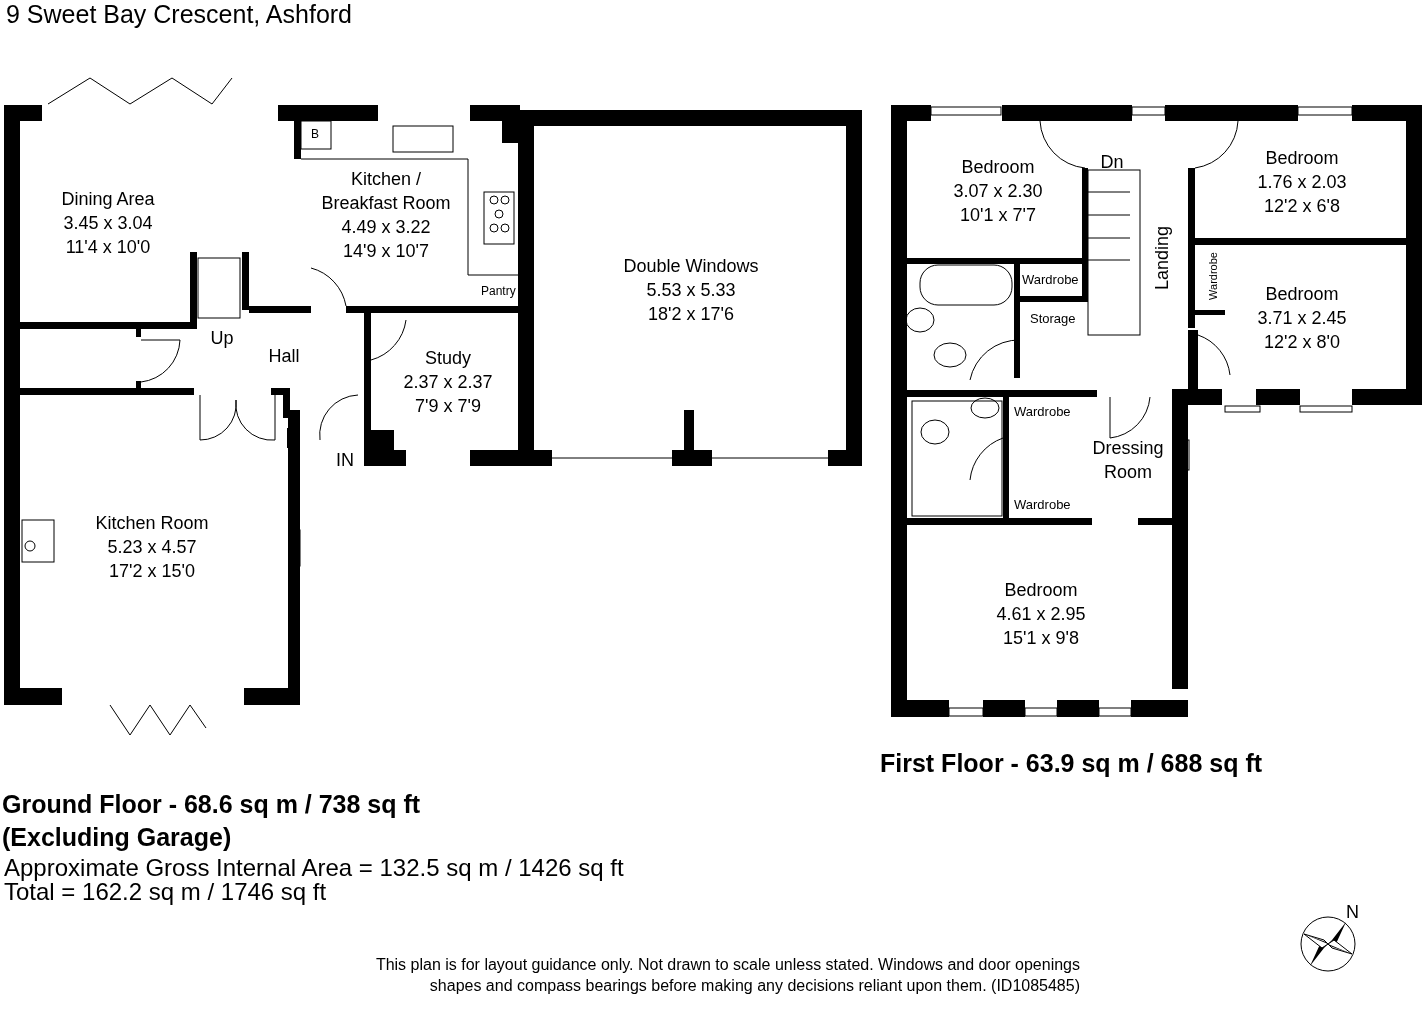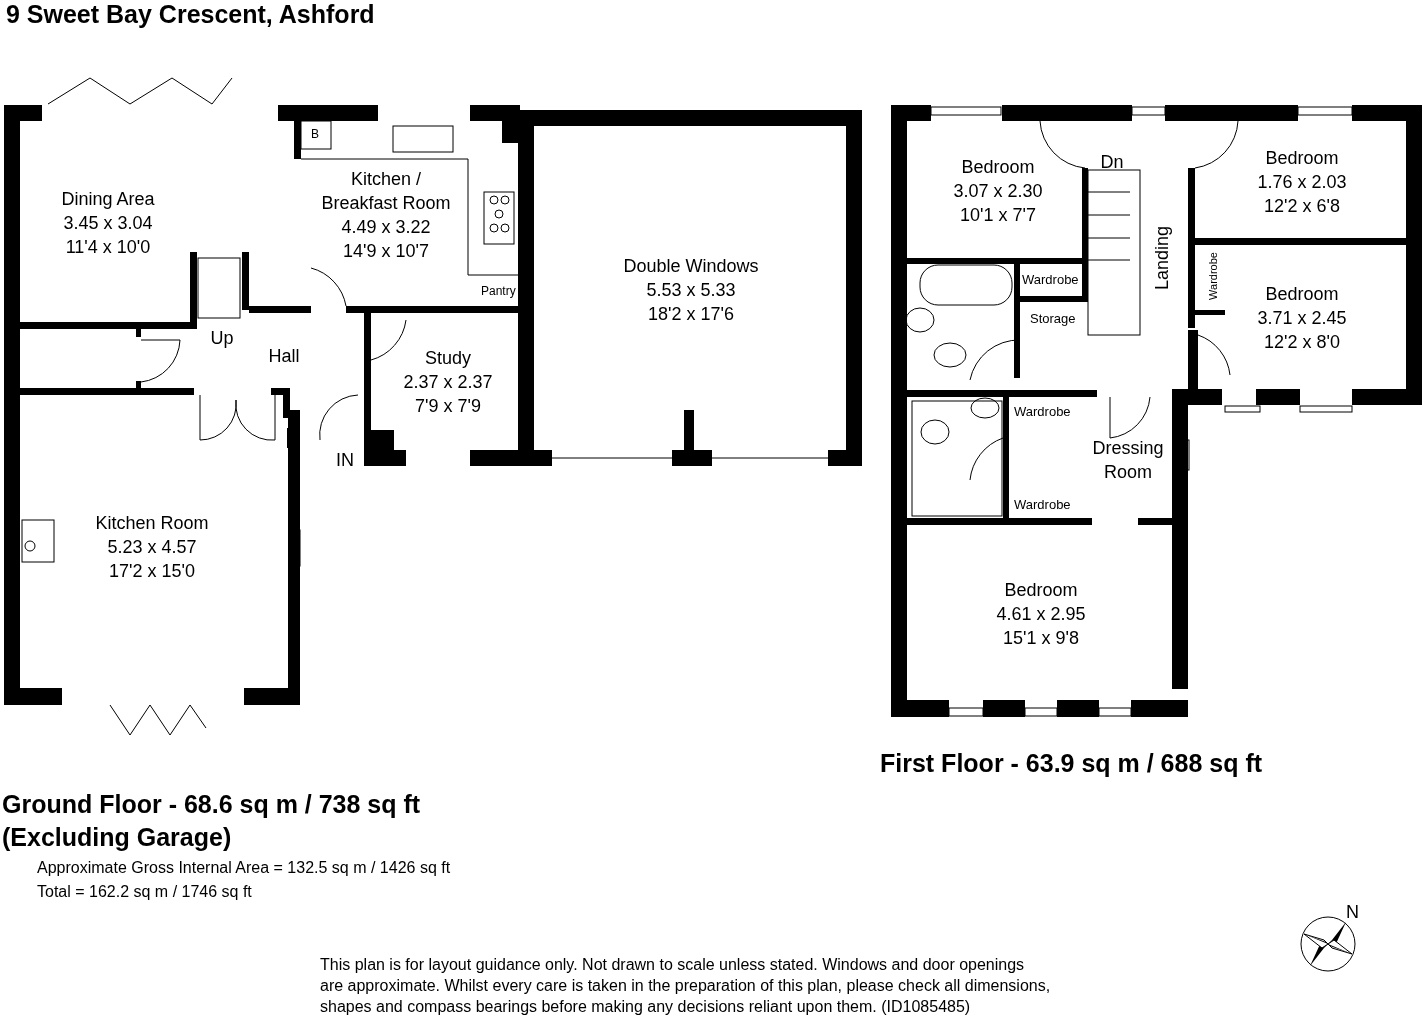--- a/index.html
+++ b/index.html
@@ -1,24 +1,24 @@
 <!DOCTYPE html>
 <html><head>
 <meta charset="utf-8">
 <style>
   html,body{margin:0;padding:0;background:#fff;}
   body{width:1428px;height:1017px;position:relative;overflow:hidden;font-family:"Liberation Sans",sans-serif;color:#000;}
-  .title{position:absolute;left:6px;top:0px;font-size:25px;font-weight:bold;}
+  .title{position:absolute;left:6px;top:0px;font-size:25px;font-weight:normal;}
   svg.plan{position:absolute;left:0;top:0;}
   .lbl{position:absolute;text-align:center;font-size:18px;line-height:24px;transform:translateX(-50%);white-space:nowrap;}
   .sm{position:absolute;font-size:13px;white-space:nowrap;}
   .xs{position:absolute;font-size:12px;white-space:nowrap;}
   .floor{position:absolute;font-size:25px;font-weight:bold;line-height:33px;}
-  .areas{position:absolute;left:4px;top:856px;font-size:16px;line-height:24px;margin-left:33px;}
-  .disc{position:absolute;left:320px;top:954px;width:760px;text-align:left;font-size:16px;line-height:21px;}
+  .areas{position:absolute;left:4px;top:856px;font-size:24px;line-height:24px;}
+  .disc{position:absolute;left:320px;top:954px;width:760px;text-align:right;font-size:16px;line-height:21px;}
   .compass{position:absolute;left:1298px;top:904px;}
 </style>
 </head>
 <body>
 
 <div class="title">9 Sweet Bay Crescent, Ashford</div>
 
 <svg class="plan" width="1428" height="760">
   <g fill="#000">
 
@@ -206,21 +206,20 @@
 </div>
 <div class="floor" style="left:880px;top:747px">First Floor - 63.9 sq m / 688 sq ft</div>
 
 <div class="areas">
   <div>Approximate Gross Internal Area = 132.5 sq m / 1426 sq ft</div>
   <div>Total = 162.2 sq m / 1746 sq ft</div>
 </div>
 
 <div class="disc">
   <div>This plan is for layout guidance only. Not drawn to scale unless stated. Windows and door openings</div>
-  <div>are approximate. Whilst every care is taken in the preparation of this plan, please check all dimensions,</div>
   <div>shapes and compass bearings before making any decisions reliant upon them. (ID1085485)</div>
 </div>
 
 <div class="compass">
   <svg width="70" height="80">
     <circle cx="30" cy="40" r="27" fill="none" stroke="#000" stroke-width="1"></circle>
     <polygon points="48,18 34,36 30,40 36,44" fill="#000"></polygon>
     <polygon points="12,62 26,44 30,40 24,36" fill="#000"></polygon>
     <polygon points="6,30 26,36 30,40 24,44" fill="#fff" stroke="#000"></polygon>
     <polygon points="54,50 34,44 30,40 36,36" fill="#fff" stroke="#000"></polygon>

